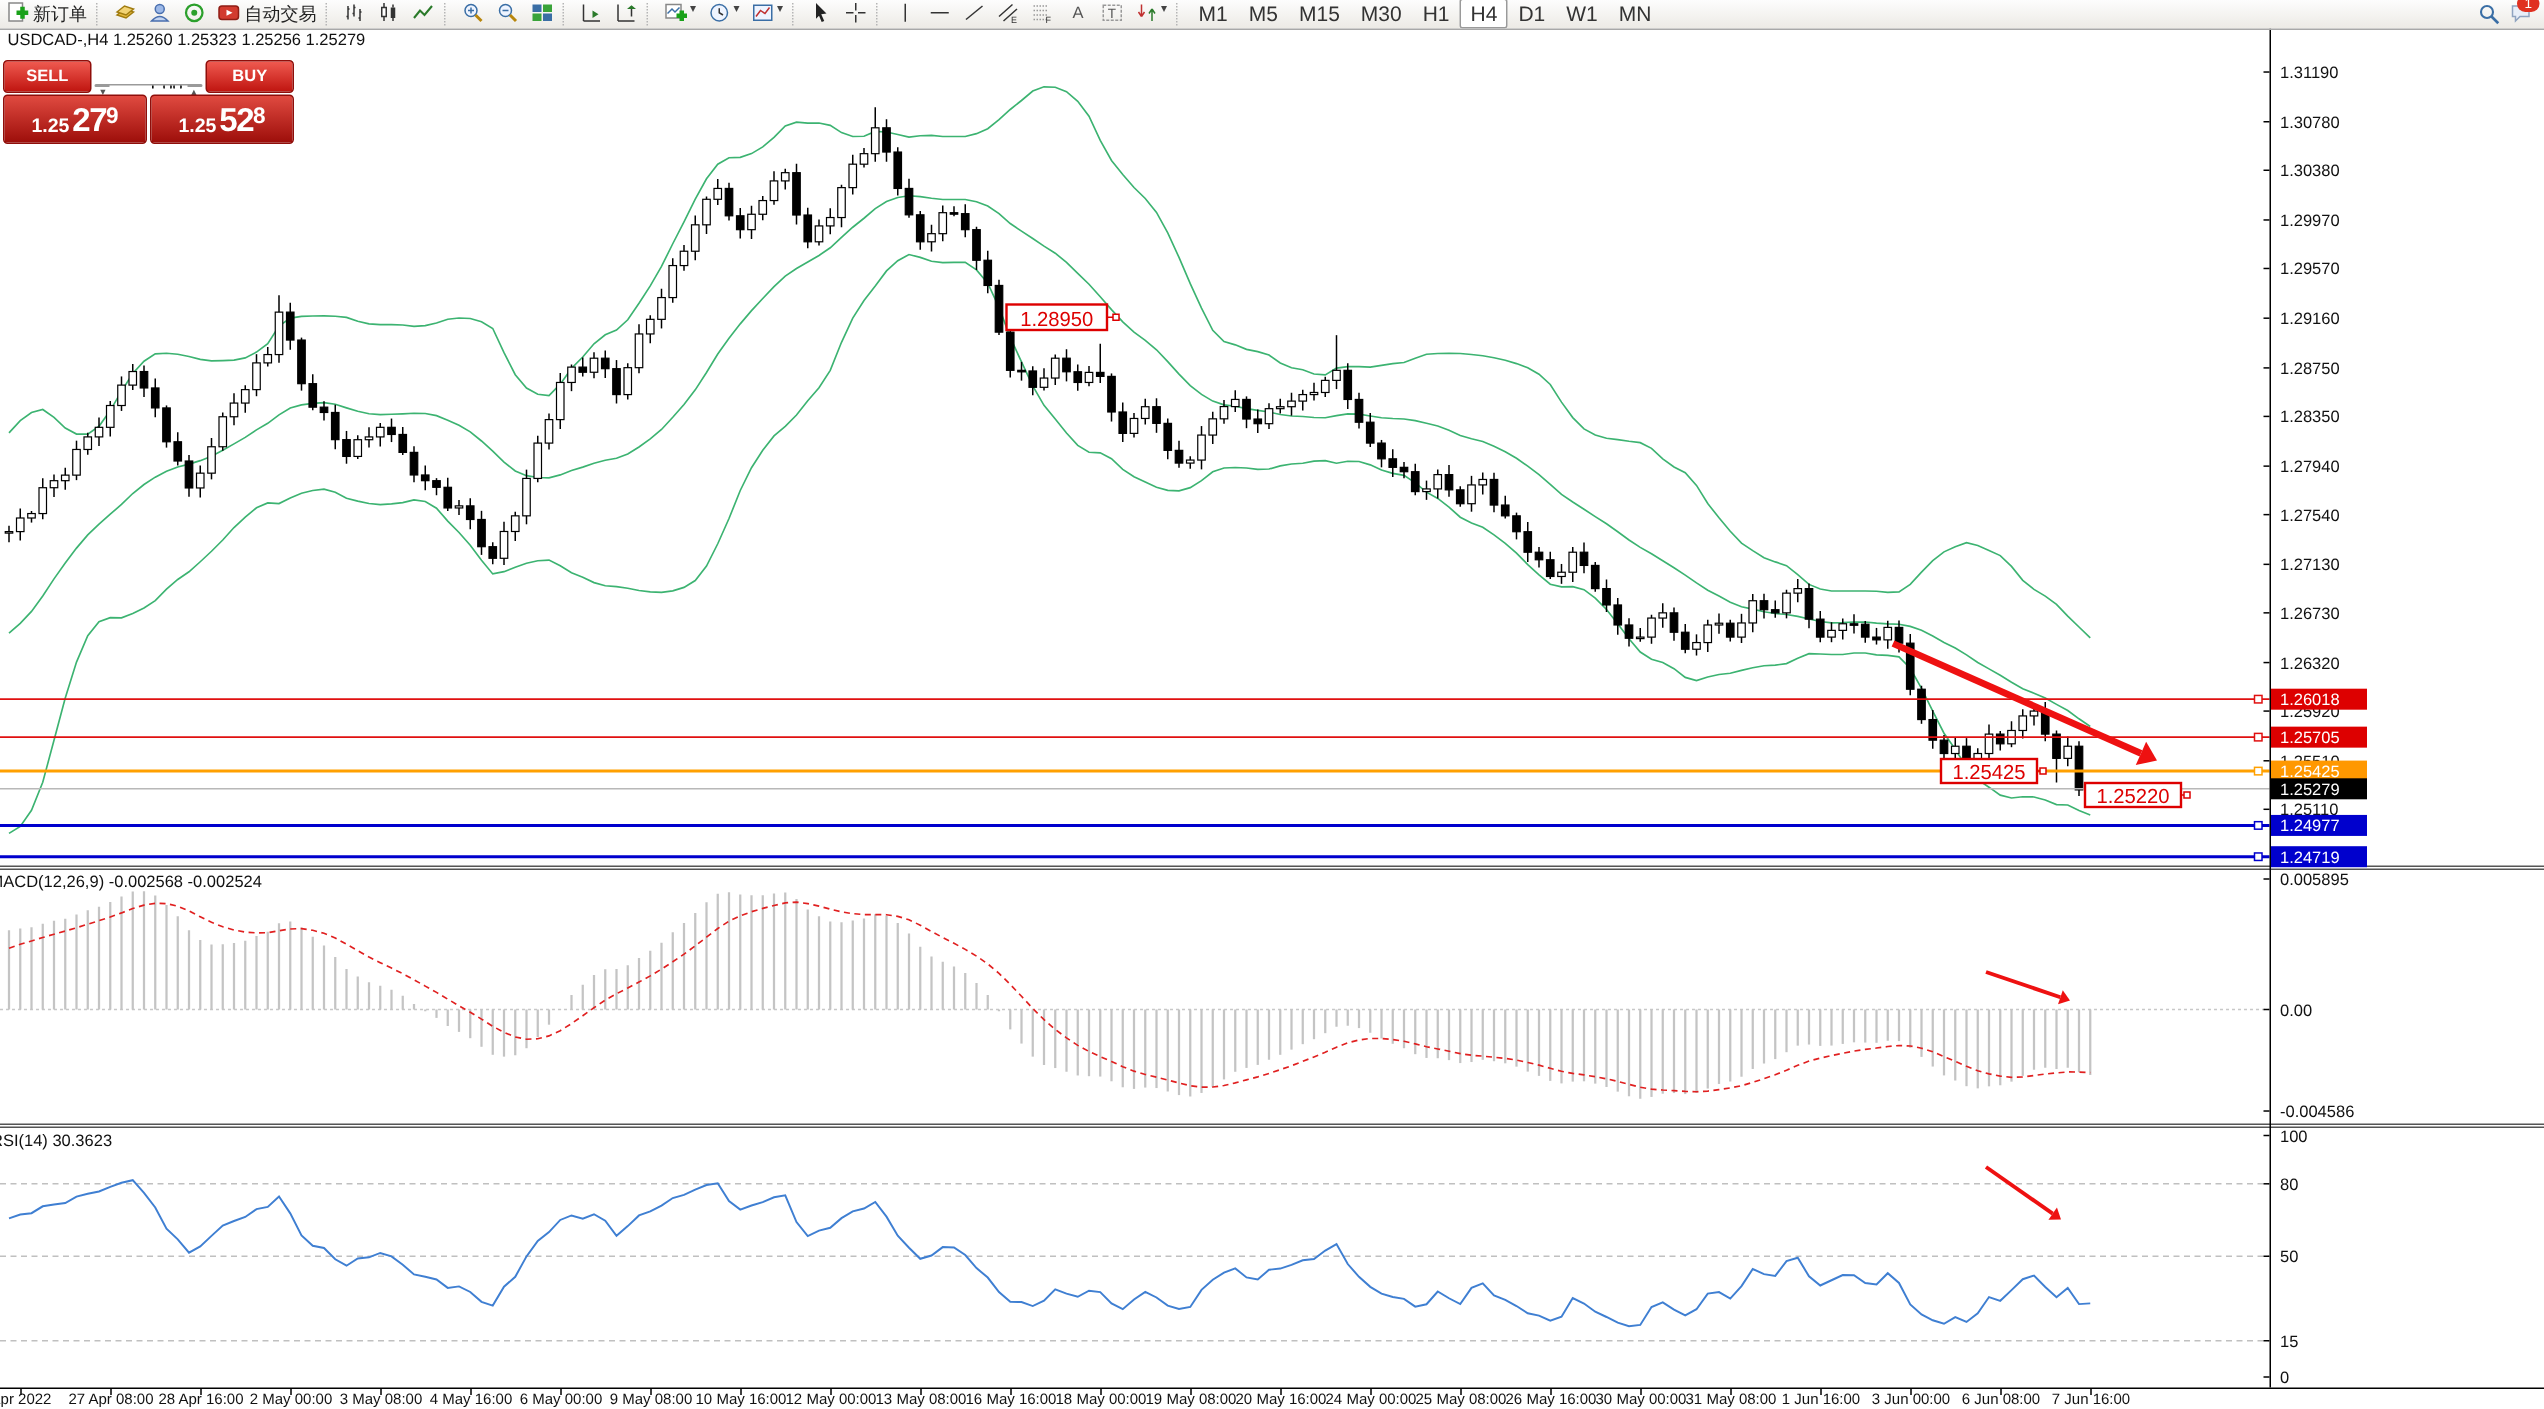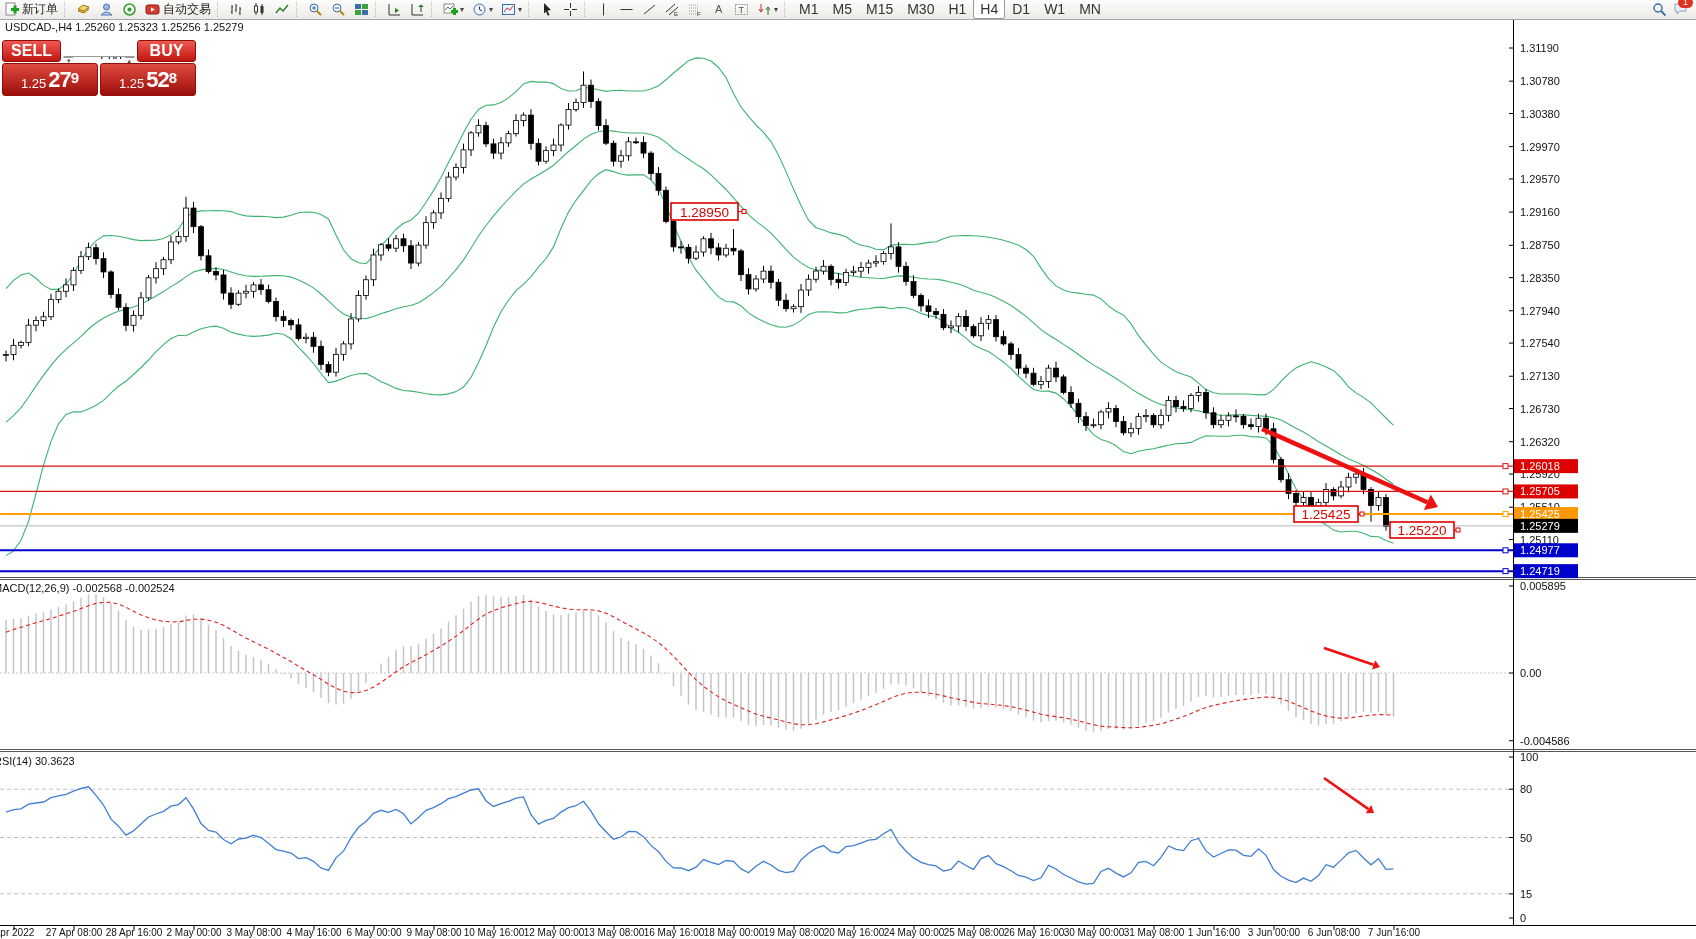--- a/index.html
+++ b/index.html
@@ -2,43 +2,43 @@
 <html><head>
 <meta charset="utf-8">
 <style>
   html,body{margin:0;padding:0;background:#fff;width:1696px;height:939px;overflow:hidden;
     font-family:"Liberation Sans","DejaVu Sans",sans-serif;}
   #stage{position:relative;width:1696px;height:939px;background:#fff;}
   
   #toolbar{position:absolute;left:0;top:0;width:1696px;height:19px;z-index:5;
     background:linear-gradient(#fdfdfd,#eceae5);border-bottom:1px solid #a8a8a8;
     display:flex;align-items:center;font-size:12px;color:#222;}
-  .tbtn{display:inline-flex;align-items:center;gap:3px;height:18px;padding:0 4px;cursor:default;}
+  .tbtn{display:inline-flex;gap:3px;height:18px;padding:0 4px;cursor:default;}
   .sep{width:5px;height:15px;margin:0 2px;border-left:1px dotted #b5b5b5;}
   .caret{font-size:8px;color:#444;margin-left:-1px;}
   .tf{padding:1px 6px;height:15px;line-height:15px;font-size:14px;color:#333;border:1px solid transparent;}
   .tf.active{background:#fff;border:1px solid #9a9a9a;border-radius:2px;text-align:center;}
   .icn{display:inline-block;width:15px;height:15px;}
   #tb-right{margin-left:auto;display:flex;align-items:center;gap:6px;padding-right:8px;}
   .badge{position:absolute;right:-5px;top:-4px;background:#e03020;color:#fff;border-radius:7px;
     min-width:11px;height:11px;font-size:9px;line-height:11px;text-align:center;padding:0 2px;}
   
   #chart-title{position:absolute;left:5px;top:21px;font-size:11px;font-weight:400;color:#111;z-index:4;}
   
   #tpanel{position:absolute;left:2px;top:40px;width:194px;z-index:4;font-family:"Liberation Sans",sans-serif;}
   #tp-row1{display:flex;height:22px;gap:0;}
   .tp-btn{flex:0 0 57px;background:linear-gradient(#ef5a50,#c01510);color:#fff;font-weight:700;
-    font-size:16px;border:1px solid #8f0e0a;border-radius:3px;display:flex;align-items:center;justify-content:center;}
+    font-size:11px;border:1px solid #8f0e0a;border-radius:3px;display:flex;align-items:center;justify-content:center;}
   #tp-vol{flex:1;display:flex;border:1px solid #9a9a9a;border-radius:2px;background:#fff;margin:16px 2px;}
   .spin{width:14px;background:linear-gradient(#fafafa,#dcdcdc);border:0;font-size:7px;color:#555;padding:0;}
   #vol-input{width:100%;border:0;outline:none;text-align:right;font-size:12px;padding-right:3px;}
   #tp-row2{display:flex;height:33px;margin-top:1px;gap:2px;}
   .px-box{flex:1;background:linear-gradient(#e04a40,#9d0e0a);color:#fff;border:1px solid #8f0e0a;
     border-radius:3px;display:flex;align-items:flex-end;justify-content:center;padding-bottom:1px;}
-  .px-small{font-size:13px;font-weight:400;margin-right:2px;line-height:20px;}
+  .px-small{font-size:13px;font-weight:700;margin-right:2px;line-height:20px;}
   .px-big{font-size:22px;font-weight:700;line-height:28px;letter-spacing:-1px;}
   .px-sup{font-size:15px;font-weight:700;position:relative;top:-11px;line-height:10px;}
   
   .ind-label{position:absolute;font-size:11px;color:#111;z-index:4;white-space:nowrap;}
   svg text{font-family:"Liberation Sans","DejaVu Sans",sans-serif;}
 </style>
 </head>
 <body>
 <div id="stage">
 

